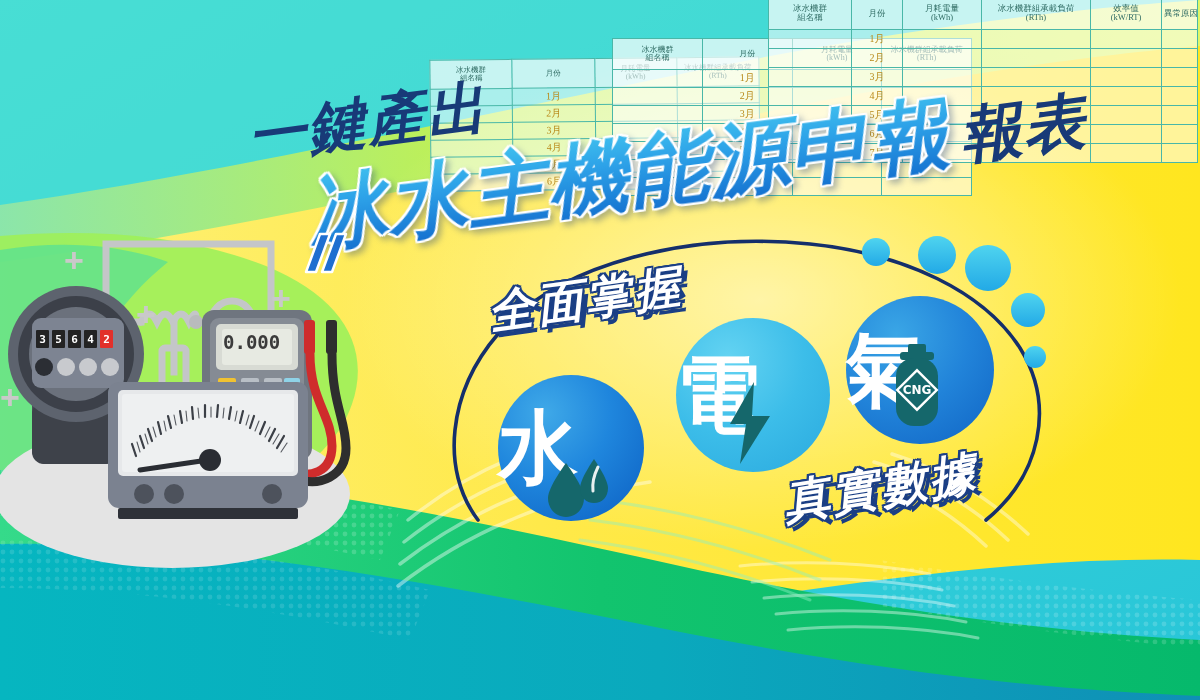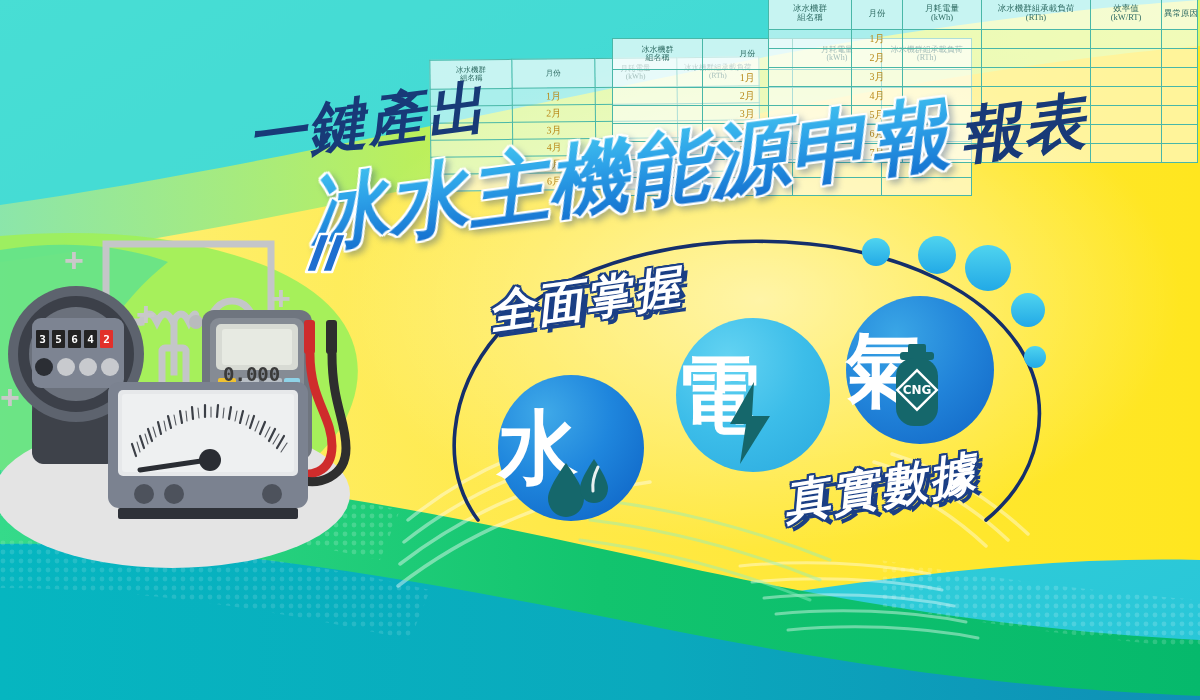--- a/index.html
+++ b/index.html
@@ -517,21 +517,21 @@
     <rect x="26" y="19" width="70" height="36" rx="3" fill="#e7eae2"></rect>
     <rect x="22" y="68" width="18" height="13" rx="2" fill="#f0c231"></rect>
     <rect x="45" y="68" width="18" height="13" rx="2" fill="#b9bfc6"></rect>
     <rect x="68" y="68" width="18" height="13" rx="2" fill="#b9bfc6"></rect>
     <rect x="88" y="68" width="16" height="13" rx="2" fill="#8fd3e8"></rect>
     <circle cx="59" cy="110" r="28" fill="#2f333a"></circle>
     <path d="M59,86 L52,112 L66,112 Z" fill="#d6dade"></path>
     <circle cx="59" cy="110" r="9" fill="#555c66"></circle>
     <circle cx="18" cy="140" r="6" fill="#555c66"></circle>
   </svg>
-  <div class="abs" id="lcd" style="left:223px;top:331px;margin-top:32px;">0.000</div>
+  <div class="abs" id="lcd" style="left:223px;top:331px;">0.000</div>
 
   <svg class="abs" style="left:236px;top:320px;" width="120" height="190" viewBox="0 0 120 190">
     <rect x="68" y="0" width="11" height="34" rx="3" fill="#cf2c2c"></rect>
     <rect x="90" y="0" width="11" height="34" rx="3" fill="#2e2e2e"></rect>
     <path d="M74,34 C74,80 96,96 96,126 C96,152 74,160 52,150 C36,142 26,132 18,124" fill="none" stroke="#cf2c2c" stroke-width="9" stroke-linecap="round"></path>
     <path d="M96,34 C96,84 110,100 110,128 C110,156 84,168 58,158 C40,150 28,140 18,130" fill="none" stroke="#2e2e2e" stroke-width="9" stroke-linecap="round"></path>
     <rect x="2" y="112" width="30" height="17" rx="5" transform="rotate(20 17 120)" fill="#3a3a3a"></rect>
   </svg>
 
   <svg class="abs" style="left:104px;top:378px;" width="210" height="150" viewBox="0 0 210 150">

